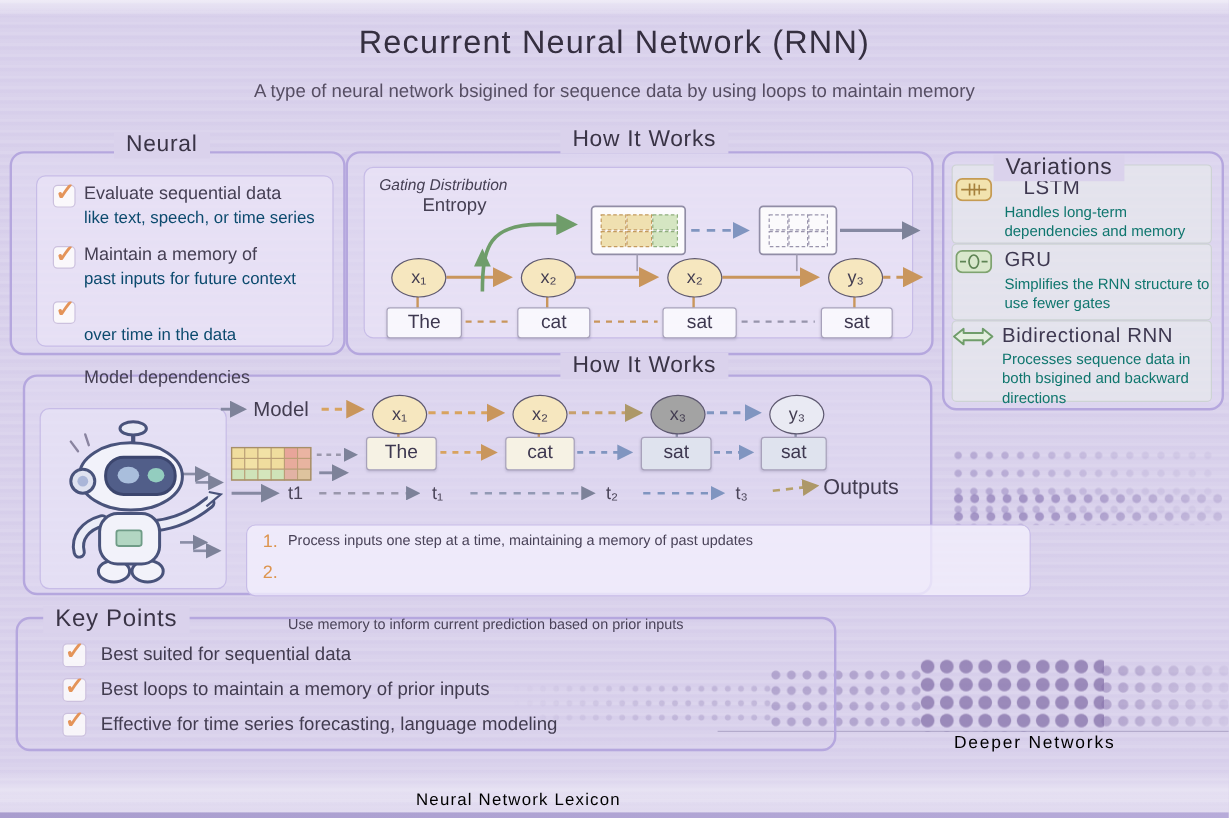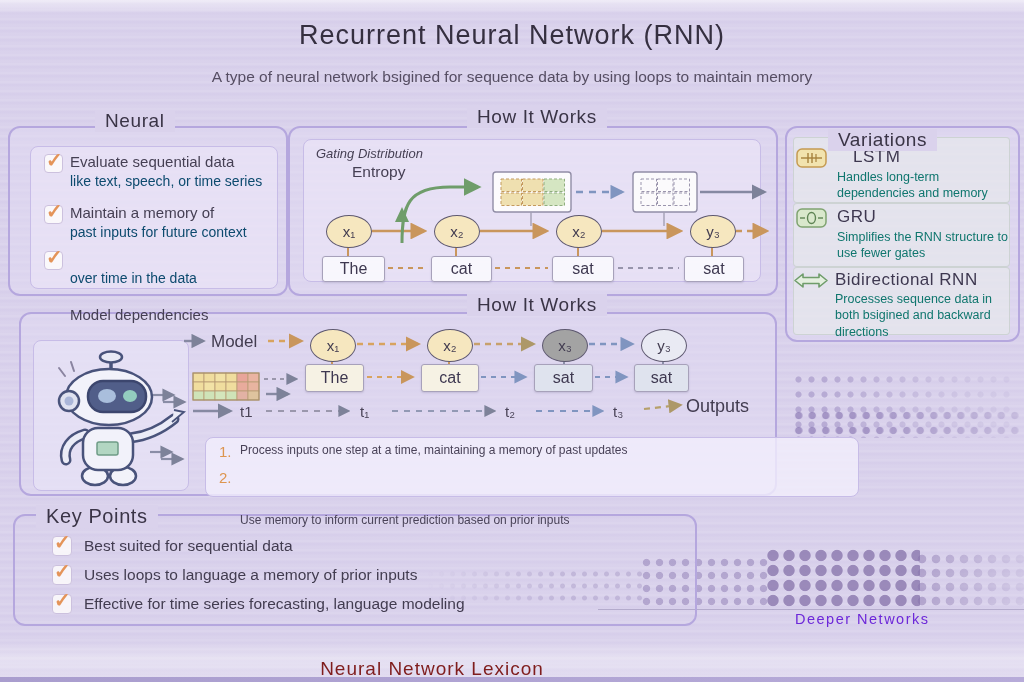--- a/index.html
+++ b/index.html
@@ -31,21 +31,21 @@
   .tlabel{position:absolute;z-index:3;font-size:15px;color:#4a4458;white-space:nowrap;}
   .biglabel{position:absolute;z-index:3;font-size:17px;color:#423c50;white-space:nowrap;}
   .vname{position:absolute;z-index:3;font-size:17px;color:#3e3850;letter-spacing:0.5px;}
   .vdesc{position:absolute;z-index:3;font-size:12.5px;line-height:1.3;color:#0f766e;}
   .vicon{position:absolute;z-index:3;}
   .vcard{position:absolute;z-index:1;background:rgba(234,239,235,0.55);border:1px solid rgba(190,200,195,0.6);border-radius:4px;}
   .stepnum{position:absolute;z-index:3;font-size:15px;color:#dd954f;}
   .steptext{position:absolute;z-index:3;font-size:12px;color:#494258;white-space:nowrap;}
   .kptext{position:absolute;z-index:3;font-size:15.5px;color:#423c50;white-space:nowrap;}
   .dots{position:absolute;z-index:0;background-image:radial-gradient(circle, var(--dc) var(--dr), transparent calc(var(--dr) + 0.9px));background-size:var(--dsx) var(--dsy);}
-  .muted{color:#6d28d9;}
+  .muted{color:#000000;}
   svg.overlay{position:absolute;left:0;top:0;z-index:2;pointer-events:none;}
 </style>
 </head>
 <body>
 
 <div class="title">Recurrent Neural Network (RNN)</div>
 <div class="subtitle">A type of neural network bsigined for sequence data by using loops to maintain memory</div>
 
 <div class="dots" style="left:792px;top:372px;width:224px;height:66px;--dc:rgba(148,131,188,0.5);--dr:2.6px;--dsx:13px;--dsy:15px;-webkit-mask-image:linear-gradient(90deg,#000 15%,rgba(0,0,0,0.35) 70%,rgba(0,0,0,0.18));mask-image:linear-gradient(90deg,#000 15%,rgba(0,0,0,0.35) 70%,rgba(0,0,0,0.18));"></div>
 <div class="dots" style="left:792px;top:408px;width:232px;height:33px;--dc:rgba(128,108,172,0.6);--dr:3.2px;--dsx:13.5px;--dsy:15px;-webkit-mask-image:linear-gradient(90deg,#000 30%,rgba(0,0,0,0.35));mask-image:linear-gradient(90deg,#000 30%,rgba(0,0,0,0.35));"></div>
@@ -321,20 +321,20 @@
 <div class="stepnum" style="left:219px;top:469px;">2.</div>
 <div class="steptext" style="left:240px;top:469px;margin-top:44px;">Use memory to inform current prediction based on prior inputs</div>
 
 <div class="cb" style="left:52px;top:536px;">
     <span>✓</span>
   </div>
 <div class="kptext" style="left:84px;top:537px;">Best suited for sequential data</div>
 <div class="cb" style="left:52px;top:565px;">
     <span>✓</span>
   </div>
-<div class="kptext" style="left:84px;top:566px;">Uses loops to language a memory of prior inputs</div>
+<div class="kptext" style="left:84px;top:566px;">Best loops to maintain a memory of prior inputs</div>
 <div class="cb" style="left:52px;top:594px;">
     <span>✓</span>
   </div>
 <div class="kptext" style="left:84px;top:595px;">Effective for time series forecasting, language modeling</div>
 
 <div class="abs muted" style="left:795px;top:611px;font-size:14.5px;letter-spacing:1.5px;z-index:3;">Deeper Networks</div>
-<div class="abs" style="left:0;top:658px;width:864px;text-align:center;font-size:19px;letter-spacing:1px;color:#7f1d1d;z-index:3;">Neural Network Lexicon</div>
+<div class="abs" style="left:0;top:658px;width:864px;text-align:center;font-size:14px;letter-spacing:1px;color:#000000;z-index:3;">Neural Network Lexicon</div>
 
 </body></html>

